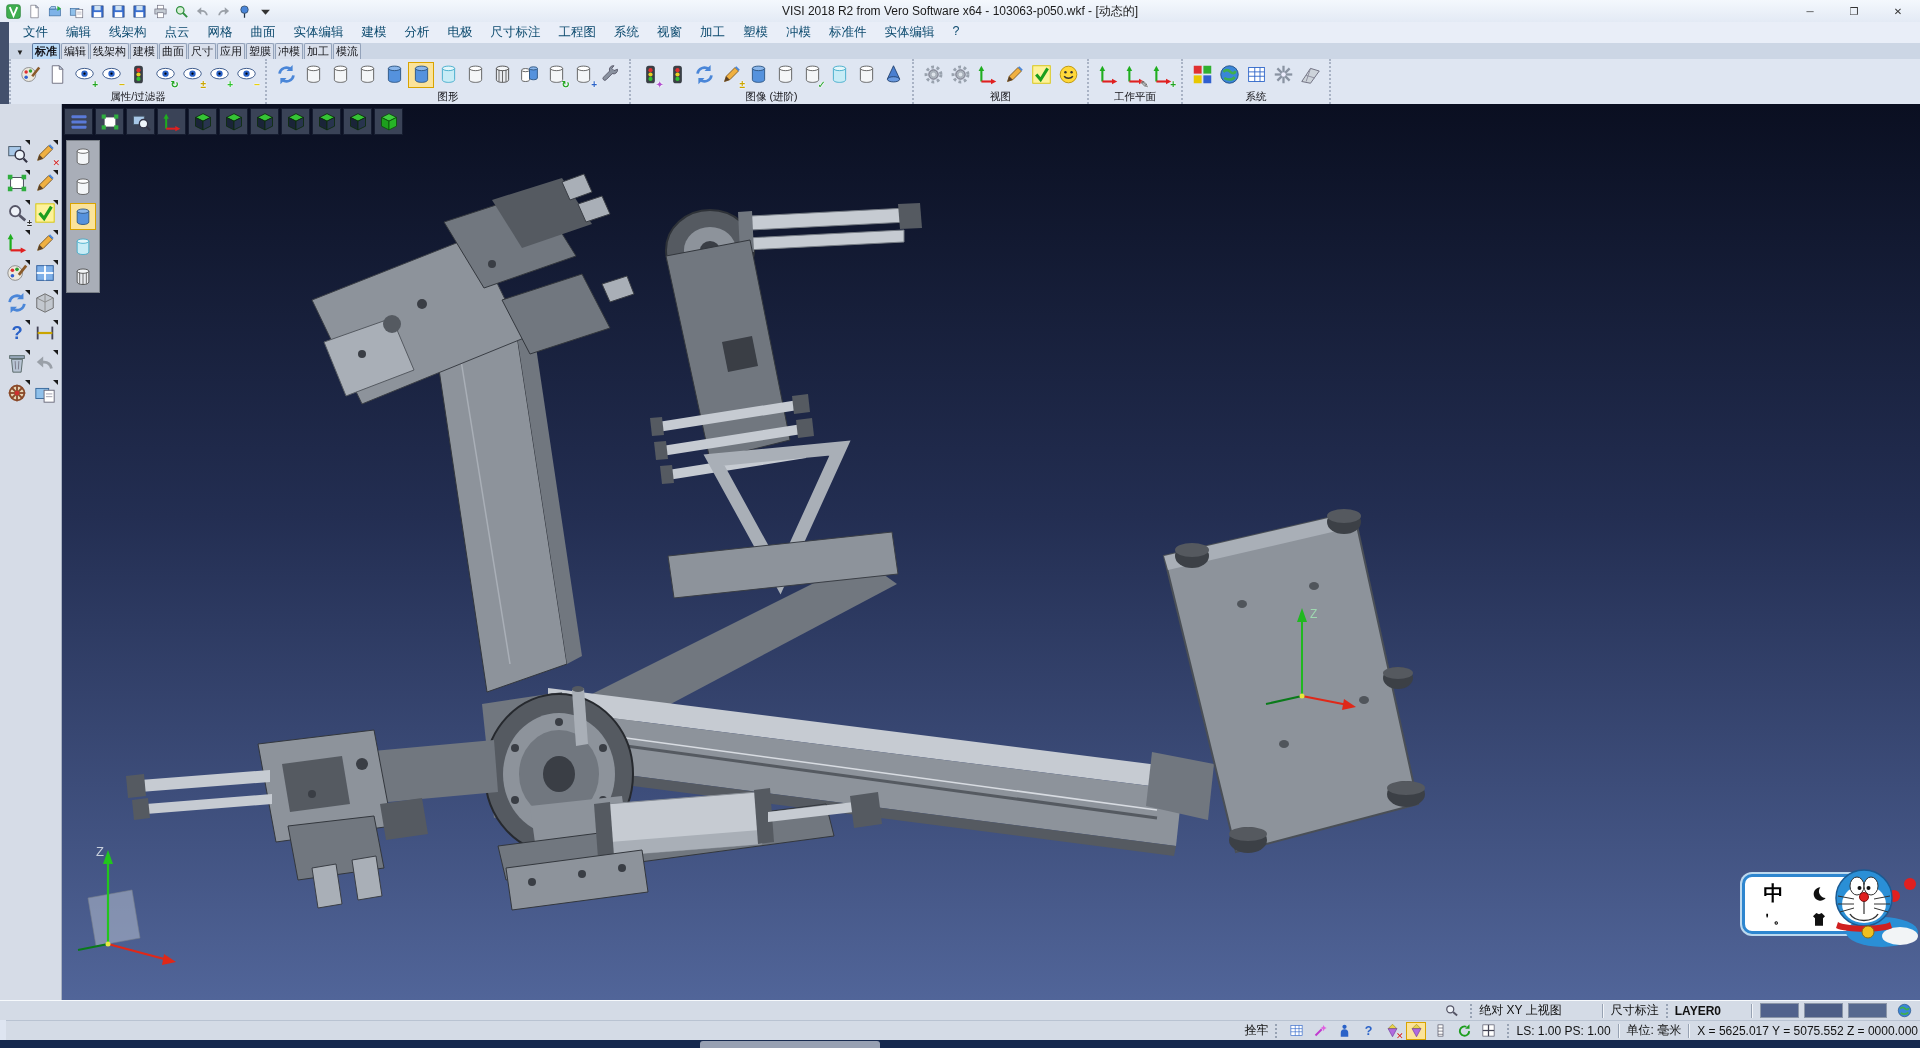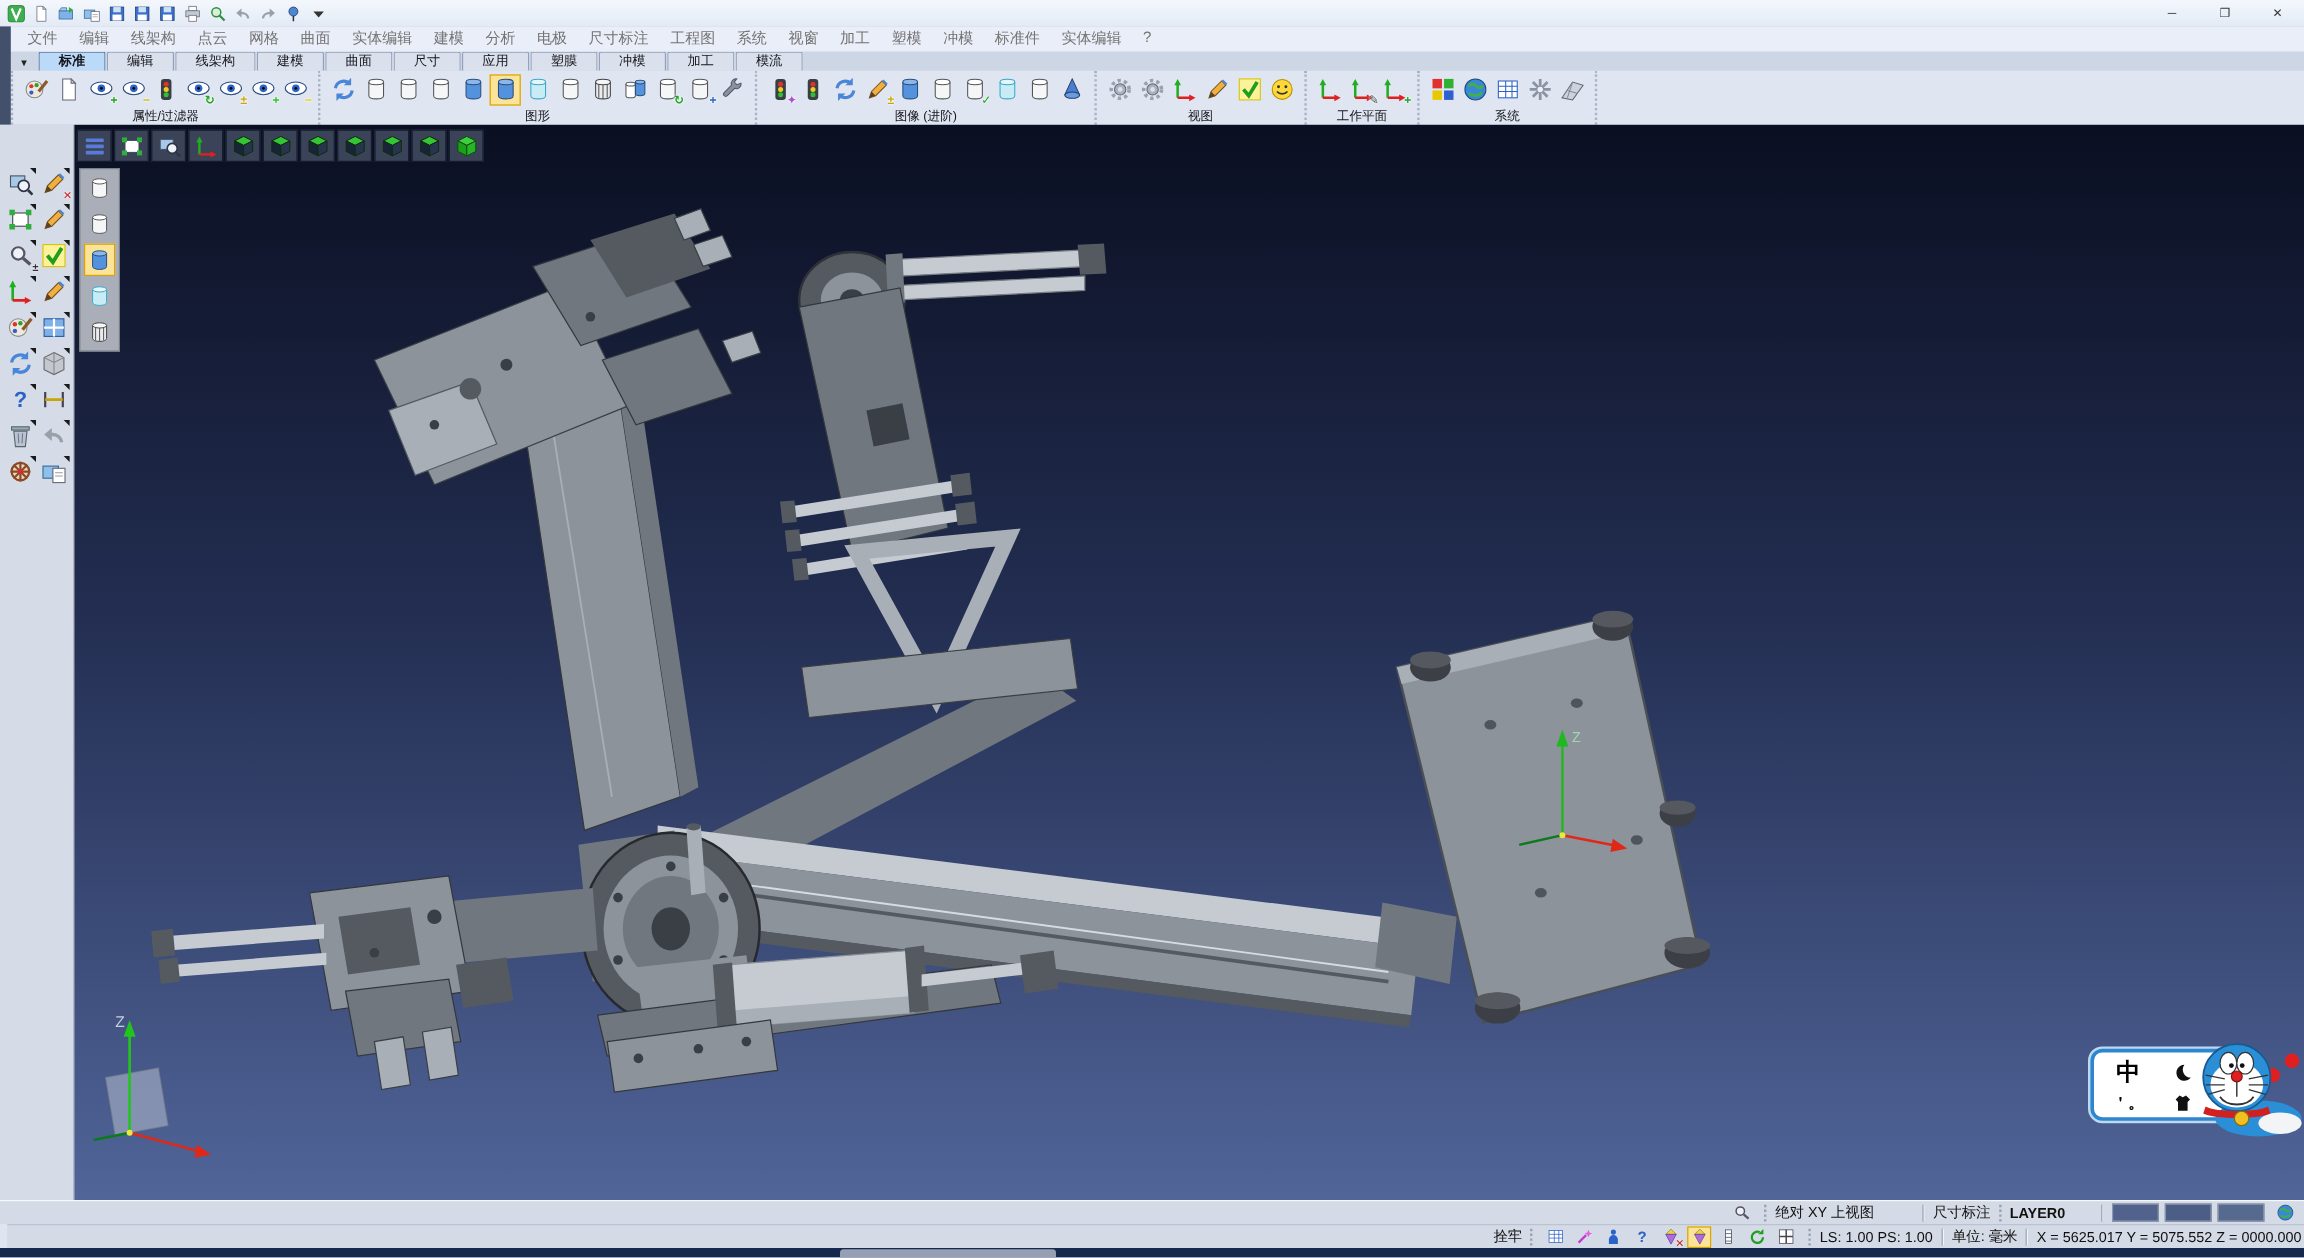--- a/index.html
+++ b/index.html
@@ -14,26 +14,26 @@
   .qa{display:flex;align-items:center;gap:3px;padding-left:4px;}
   .qa-icon{width:18px;height:18px;display:flex;align-items:center;justify-content:center;position:relative;}
   .qa-icon svg{width:15px;height:15px;}
   .win-title{position:absolute;left:0;right:0;text-align:center;font-size:12px;color:#1a1a1a;pointer-events:none;}
   .controls{position:absolute;right:0;top:0;height:22px;display:flex;}
   .win-btn{width:44px;height:22px;display:flex;align-items:center;justify-content:center;
     font-size:10px;color:#333;}
   
   .menubar{position:absolute;left:0;top:22px;width:1920px;height:21px;
     background:var(--menubar-bg,#e9eef8);display:flex;align-items:center;padding-left:14px;box-sizing:border-box;}
-  .menu-item{font-size:12.5px;padding:0 9px;color:#737373;}
+  .menu-item{font-size:12.5px;padding:0 9px;color:#0c4a6e;}
   
   .tabbar{position:absolute;left:0;top:43px;width:1920px;height:16px;
     background:var(--tabbar-bg,#ccd6e5);display:flex;align-items:flex-end;padding-left:12px;box-sizing:border-box;}
   .tab-caret{font-size:8px;color:#222;padding:0 8px 2px 4px;}
-  .tab{font-size:11px;padding:1px 16px;margin-right:1px;background:#dae0ec;
+  .tab{font-size:11px;padding:1px 2px;margin-right:1px;background:#dae0ec;
     border:1px solid #93a2ba;border-bottom:none;border-radius:2px 2px 0 0;color:#15151a;line-height:13px;}
   .tab.active{background:var(--active-tab-bg,#badaf7);font-weight:bold;border-color:#5f7aa0;}
   
   .toolbar{position:absolute;left:9px;top:59px;width:1911px;height:45px;
     background:var(--toolbar-bg,#dfe6f2);display:flex;align-items:stretch;
     border-bottom:1px solid #b3bfd0;}
   .tb-group{display:flex;flex-direction:column;justify-content:flex-start;
     border-right:2px dotted #a9b3c5;padding:1px 6px 0 6px;}
   .tb-group:first-child{border-left:2px dotted #a9b3c5;}
   .tb-icons{display:flex;align-items:center;height:30px;gap:1px;justify-content:center;}
@@ -431,20 +431,21 @@
         <svg class="g">
           <use href="#sym-pin"></use>
         </svg>
       </span>
       <span class="qa-icon">
         <svg class="g">
           <use href="#sym-caret"></use>
         </svg>
       </span>
     </div>
+  <div class="win-title">VISI 2018 R2 from Vero Software x64 - 103063-p050.wkf - [动态的]</div>
   <div class="controls" id="win-controls">
       <div class="win-btn">─</div>
       <div class="win-btn">❐</div>
       <div class="win-btn">✕</div>
     </div>
 </div>
 
 <div class="menubar">
     <div id="menu-items" style="display:flex">
       <span class="menu-item">文件</span>

